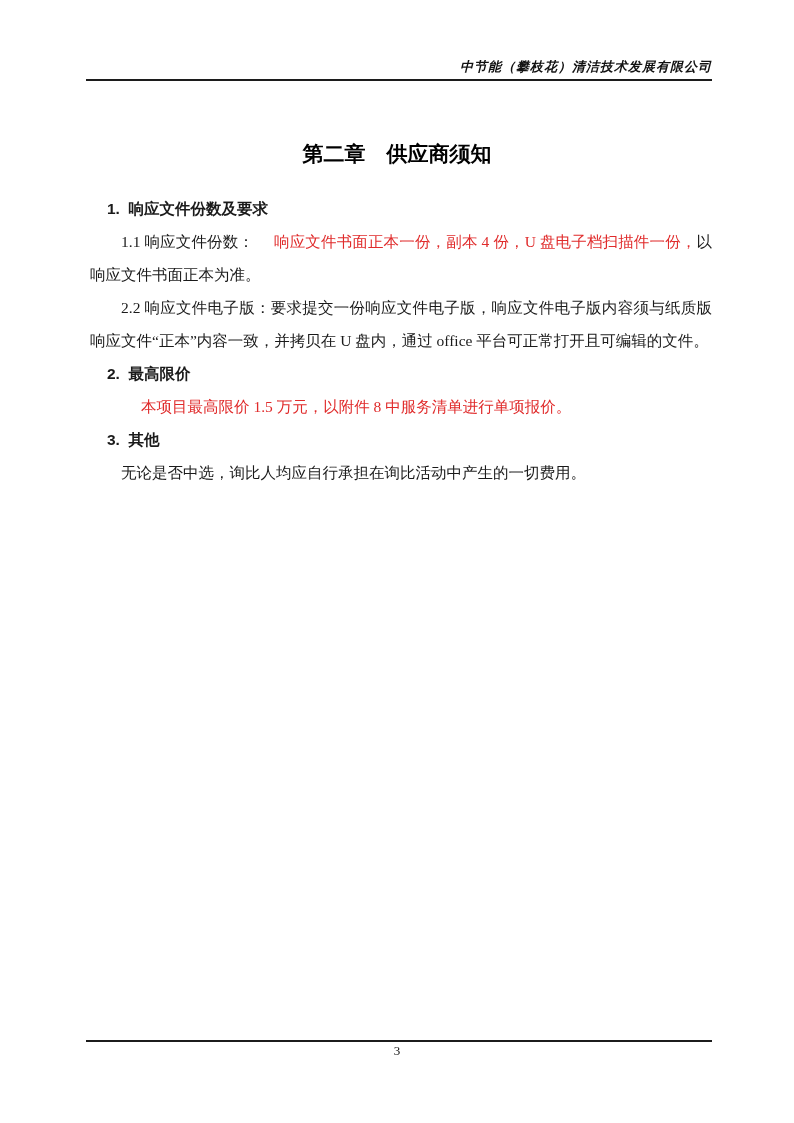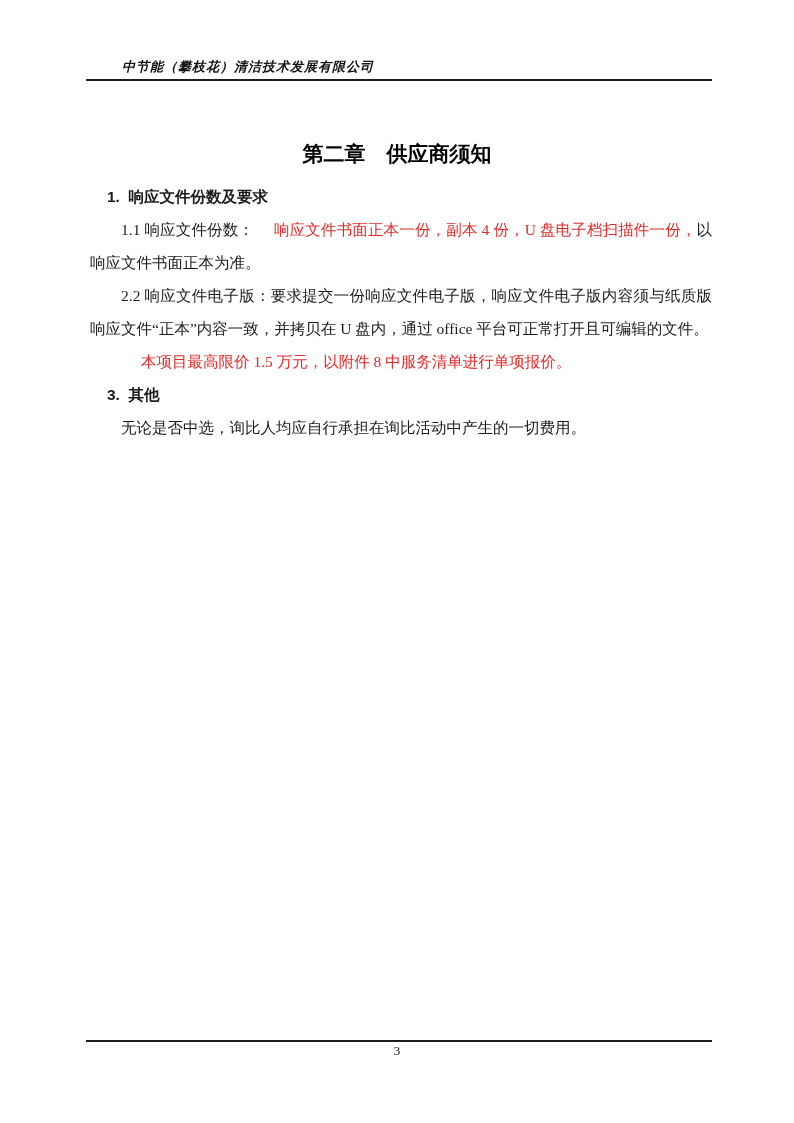--- a/index.html
+++ b/index.html
@@ -24,36 +24,37 @@
   }
   .company-name {
     display: block;
     padding-left: 36px;
     font-family: "DejaVu Serif", "Liberation Serif", serif;
     font-style: italic;
     font-weight: bold;
     font-size: 13px;
     letter-spacing: 1px;
     color: #111;
+    text-align: right;
   }
   .chapter-title {
     position: absolute;
     top: 140px;
     left: 0;
     width: 794px;
     text-align: center;
     font-family: "Liberation Sans", "DejaVu Sans", sans-serif;
     font-weight: bold;
     font-size: 21px;
     color: #000;
     white-space: pre-wrap;
   }
   .content {
     position: absolute;
-    top: 180px;
+    top: 192px;
     left: 90px;
     width: 622px;
     font-size: 15.5px;
     line-height: 33px;
     text-align: justify;
   }
   .sec-heading {
     font-family: "Liberation Sans", "DejaVu Sans", sans-serif;
     font-weight: bold;
     font-size: 15.5px;
@@ -92,20 +93,21 @@
   <div class="chapter-title">第二章　供应商须知</div>
 
   <div class="content">
 
     <div class="sec-heading">1.  响应文件份数及要求</div>
 
     <p class="para"><span>1.1 响应文件份数：</span><span class="red">响应文件书面正本一份，副本 4 份，U 盘电子档扫描件一份，</span><span>以响应文件书面正本为准。</span></p>
 
     <p class="para">2.2 响应文件电子版：要求提交一份响应文件电子版，响应文件电子版内容须与纸质版响应文件“正本”内容一致，并拷贝在 U 盘内，通过 office 平台可正常打开且可编辑的文件。</p>
 
+    <div class="sec-heading">2.  最高限价</div>
 
     <p class="para red">本项目最高限价 1.5 万元，以附件 8 中服务清单进行单项报价。</p>
 
     <div class="sec-heading">3.  其他</div>
 
     <p class="para">无论是否中选，询比人均应自行承担在询比活动中产生的一切费用。</p>
 
   </div>
 
   <div class="footer-rule"></div>

